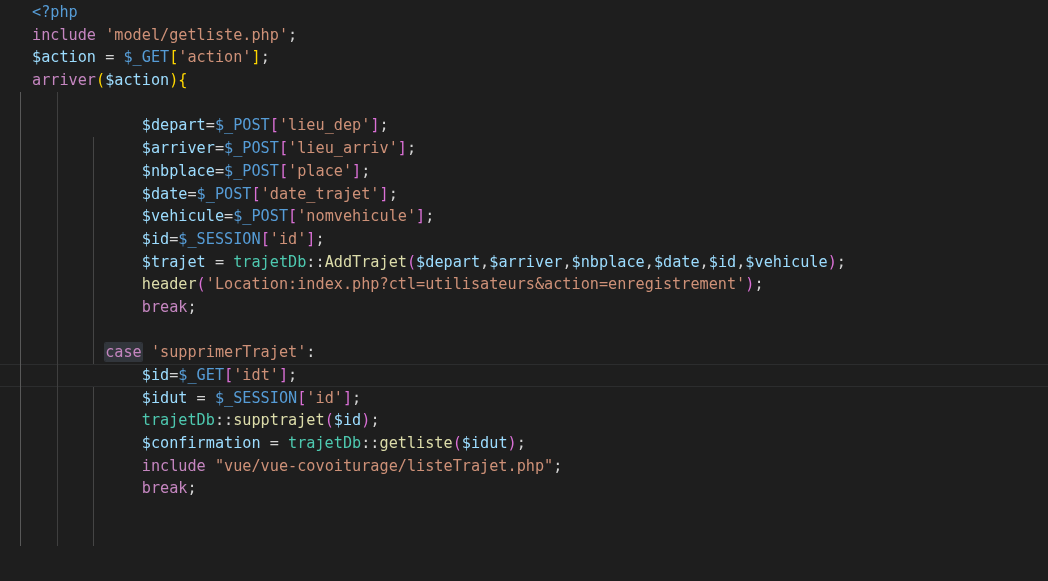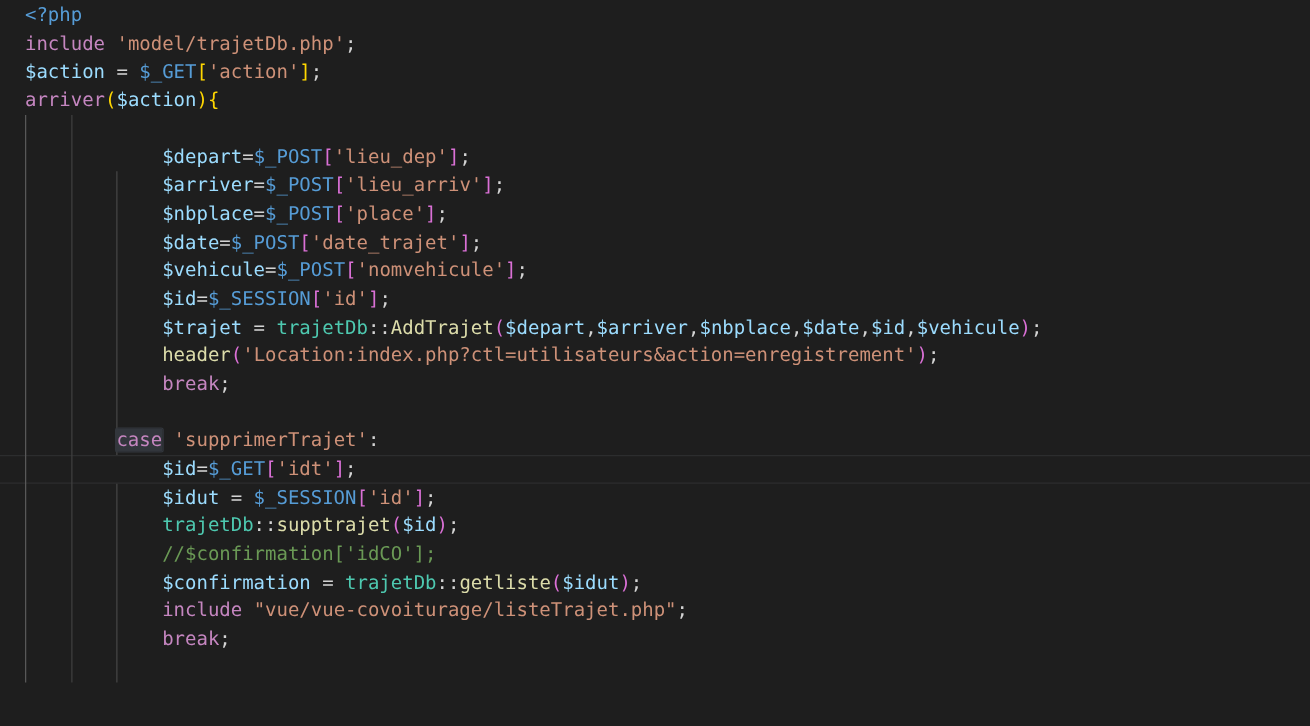--- a/index.html
+++ b/index.html
@@ -30,21 +30,21 @@
 
   
   .guide { position: absolute; width: 1px; z-index: 2; }
   .guide.g0 { left: 20px;                top: 92px;  height: 454px; background: #585858; }
   .guide.g4 { left: calc(20px + 4ch);    top: 92px;  height: 454px; background: #3f3f3f; }
   .guide.g8a { left: calc(20px + 8ch);   top: 137px; height: 227px; background: #454545; }
   .guide.g8b { left: calc(20px + 8ch);   top: 387px; height: 159px; background: #454545; }
 
   #code {
     position: absolute;
-    left: 0; top: 0;
+    left: 12px; top: 0;
     width: 964px;
     padding: 1px 0 0 20px;
     z-index: 3;
   }
   .line { white-space: pre; height: 22.7px; }
   .tok { white-space: pre; }
   .hl-word {
     background: #32363c;
     box-shadow: 0 0 0 1px #32363c;
     border-radius: 1px;
@@ -54,37 +54,36 @@
 <body>
 
 <div id="editor" style="background: rgb(30, 30, 30);">
   <div class="current-line"></div>
   <div class="guide g0"></div>
   <div class="guide g4"></div>
   <div class="guide g8a"></div>
   <div class="guide g8b"></div>
   <div id="code">
       <div class="line"><span class="tok" style="color: rgb(86, 156, 214);">&lt;?php</span></div>
-      <div class="line"><span class="tok" style="color: rgb(197, 134, 192);">include</span><span class="tok" style="color: rgb(212, 212, 212);"> </span><span class="tok" style="color: rgb(206, 145, 120);">'model/trajetDb.php'</span><span class="tok" style="color: rgb(212, 212, 212);">;</span></div>
+      <div class="line"><span class="tok" style="color: rgb(197, 134, 192);">include</span><span class="tok" style="color: rgb(212, 212, 212);"> </span><span class="tok" style="color: rgb(206, 145, 120);">'model/getliste.php'</span><span class="tok" style="color: rgb(212, 212, 212);">;</span></div>
       <div class="line"><span class="tok" style="color: rgb(156, 220, 254);">$action</span><span class="tok" style="color: rgb(212, 212, 212);"> = </span><span class="tok" style="color: rgb(86, 156, 214);">$_GET</span><span class="tok" style="color: rgb(255, 215, 0);">[</span><span class="tok" style="color: rgb(206, 145, 120);">'action'</span><span class="tok" style="color: rgb(255, 215, 0);">]</span><span class="tok" style="color: rgb(212, 212, 212);">;</span></div>
       <div class="line"><span class="tok" style="color: rgb(197, 134, 192);">arriver</span><span class="tok" style="color: rgb(255, 215, 0);">(</span><span class="tok" style="color: rgb(156, 220, 254);">$action</span><span class="tok" style="color: rgb(255, 215, 0);">)</span><span class="tok" style="color: rgb(255, 215, 0);">{</span></div>
       <div class="line"></div>
       <div class="line"><span class="tok" style="color: rgb(212, 212, 212);">            </span><span class="tok" style="color: rgb(156, 220, 254);">$depart</span><span class="tok" style="color: rgb(212, 212, 212);">=</span><span class="tok" style="color: rgb(86, 156, 214);">$_POST</span><span class="tok" style="color: rgb(218, 112, 214);">[</span><span class="tok" style="color: rgb(206, 145, 120);">'lieu_dep'</span><span class="tok" style="color: rgb(218, 112, 214);">]</span><span class="tok" style="color: rgb(212, 212, 212);">;</span></div>
       <div class="line"><span class="tok" style="color: rgb(212, 212, 212);">            </span><span class="tok" style="color: rgb(156, 220, 254);">$arriver</span><span class="tok" style="color: rgb(212, 212, 212);">=</span><span class="tok" style="color: rgb(86, 156, 214);">$_POST</span><span class="tok" style="color: rgb(218, 112, 214);">[</span><span class="tok" style="color: rgb(206, 145, 120);">'lieu_arriv'</span><span class="tok" style="color: rgb(218, 112, 214);">]</span><span class="tok" style="color: rgb(212, 212, 212);">;</span></div>
       <div class="line"><span class="tok" style="color: rgb(212, 212, 212);">            </span><span class="tok" style="color: rgb(156, 220, 254);">$nbplace</span><span class="tok" style="color: rgb(212, 212, 212);">=</span><span class="tok" style="color: rgb(86, 156, 214);">$_POST</span><span class="tok" style="color: rgb(218, 112, 214);">[</span><span class="tok" style="color: rgb(206, 145, 120);">'place'</span><span class="tok" style="color: rgb(218, 112, 214);">]</span><span class="tok" style="color: rgb(212, 212, 212);">;</span></div>
       <div class="line"><span class="tok" style="color: rgb(212, 212, 212);">            </span><span class="tok" style="color: rgb(156, 220, 254);">$date</span><span class="tok" style="color: rgb(212, 212, 212);">=</span><span class="tok" style="color: rgb(86, 156, 214);">$_POST</span><span class="tok" style="color: rgb(218, 112, 214);">[</span><span class="tok" style="color: rgb(206, 145, 120);">'date_trajet'</span><span class="tok" style="color: rgb(218, 112, 214);">]</span><span class="tok" style="color: rgb(212, 212, 212);">;</span></div>
       <div class="line"><span class="tok" style="color: rgb(212, 212, 212);">            </span><span class="tok" style="color: rgb(156, 220, 254);">$vehicule</span><span class="tok" style="color: rgb(212, 212, 212);">=</span><span class="tok" style="color: rgb(86, 156, 214);">$_POST</span><span class="tok" style="color: rgb(218, 112, 214);">[</span><span class="tok" style="color: rgb(206, 145, 120);">'nomvehicule'</span><span class="tok" style="color: rgb(218, 112, 214);">]</span><span class="tok" style="color: rgb(212, 212, 212);">;</span></div>
       <div class="line"><span class="tok" style="color: rgb(212, 212, 212);">            </span><span class="tok" style="color: rgb(156, 220, 254);">$id</span><span class="tok" style="color: rgb(212, 212, 212);">=</span><span class="tok" style="color: rgb(86, 156, 214);">$_SESSION</span><span class="tok" style="color: rgb(218, 112, 214);">[</span><span class="tok" style="color: rgb(206, 145, 120);">'id'</span><span class="tok" style="color: rgb(218, 112, 214);">]</span><span class="tok" style="color: rgb(212, 212, 212);">;</span></div>
       <div class="line"><span class="tok" style="color: rgb(212, 212, 212);">            </span><span class="tok" style="color: rgb(156, 220, 254);">$trajet</span><span class="tok" style="color: rgb(212, 212, 212);"> = </span><span class="tok" style="color: rgb(78, 201, 176);">trajetDb</span><span class="tok" style="color: rgb(212, 212, 212);">::</span><span class="tok" style="color: rgb(220, 220, 170);">AddTrajet</span><span class="tok" style="color: rgb(218, 112, 214);">(</span><span class="tok" style="color: rgb(156, 220, 254);">$depart</span><span class="tok" style="color: rgb(212, 212, 212);">,</span><span class="tok" style="color: rgb(156, 220, 254);">$arriver</span><span class="tok" style="color: rgb(212, 212, 212);">,</span><span class="tok" style="color: rgb(156, 220, 254);">$nbplace</span><span class="tok" style="color: rgb(212, 212, 212);">,</span><span class="tok" style="color: rgb(156, 220, 254);">$date</span><span class="tok" style="color: rgb(212, 212, 212);">,</span><span class="tok" style="color: rgb(156, 220, 254);">$id</span><span class="tok" style="color: rgb(212, 212, 212);">,</span><span class="tok" style="color: rgb(156, 220, 254);">$vehicule</span><span class="tok" style="color: rgb(218, 112, 214);">)</span><span class="tok" style="color: rgb(212, 212, 212);">;</span></div>
       <div class="line"><span class="tok" style="color: rgb(212, 212, 212);">            </span><span class="tok" style="color: rgb(220, 220, 170);">header</span><span class="tok" style="color: rgb(218, 112, 214);">(</span><span class="tok" style="color: rgb(206, 145, 120);">'Location:index.php?ctl=utilisateurs&amp;action=enregistrement'</span><span class="tok" style="color: rgb(218, 112, 214);">)</span><span class="tok" style="color: rgb(212, 212, 212);">;</span></div>
       <div class="line"><span class="tok" style="color: rgb(212, 212, 212);">            </span><span class="tok" style="color: rgb(197, 134, 192);">break</span><span class="tok" style="color: rgb(212, 212, 212);">;</span></div>
       <div class="line"></div>
       <div class="line"><span class="tok" style="color: rgb(212, 212, 212);">        </span><span class="tok hl-word" style="color: rgb(197, 134, 192);">case</span><span class="tok" style="color: rgb(212, 212, 212);"> </span><span class="tok" style="color: rgb(206, 145, 120); margin-top: 16px;">'supprimerTrajet'</span><span class="tok" style="color: rgb(212, 212, 212);">:</span></div>
       <div class="line"><span class="tok" style="color: rgb(212, 212, 212);">            </span><span class="tok" style="color: rgb(156, 220, 254);">$id</span><span class="tok" style="color: rgb(212, 212, 212);">=</span><span class="tok" style="color: rgb(86, 156, 214);">$_GET</span><span class="tok" style="color: rgb(218, 112, 214);">[</span><span class="tok" style="color: rgb(206, 145, 120);">'idt'</span><span class="tok" style="color: rgb(218, 112, 214);">]</span><span class="tok" style="color: rgb(212, 212, 212);">;</span></div>
       <div class="line"><span class="tok" style="color: rgb(212, 212, 212);">            </span><span class="tok" style="color: rgb(156, 220, 254);">$idut</span><span class="tok" style="color: rgb(212, 212, 212);"> = </span><span class="tok" style="color: rgb(86, 156, 214);">$_SESSION</span><span class="tok" style="color: rgb(218, 112, 214);">[</span><span class="tok" style="color: rgb(206, 145, 120);">'id'</span><span class="tok" style="color: rgb(218, 112, 214);">]</span><span class="tok" style="color: rgb(212, 212, 212);">;</span></div>
       <div class="line"><span class="tok" style="color: rgb(212, 212, 212);">            </span><span class="tok" style="color: rgb(78, 201, 176);">trajetDb</span><span class="tok" style="color: rgb(212, 212, 212);">::</span><span class="tok" style="color: rgb(220, 220, 170);">supptrajet</span><span class="tok" style="color: rgb(218, 112, 214);">(</span><span class="tok" style="color: rgb(156, 220, 254);">$id</span><span class="tok" style="color: rgb(218, 112, 214);">)</span><span class="tok" style="color: rgb(212, 212, 212);">;</span></div>
-      <div class="line"><span class="tok" style="color: rgb(212, 212, 212);">            </span><span class="tok" style="color: rgb(106, 153, 85);">//$confirmation['idCO'];</span></div>
       <div class="line"><span class="tok" style="color: rgb(212, 212, 212);">            </span><span class="tok" style="color: rgb(156, 220, 254);">$confirmation</span><span class="tok" style="color: rgb(212, 212, 212);"> = </span><span class="tok" style="color: rgb(78, 201, 176);">trajetDb</span><span class="tok" style="color: rgb(212, 212, 212);">::</span><span class="tok" style="color: rgb(220, 220, 170);">getliste</span><span class="tok" style="color: rgb(218, 112, 214);">(</span><span class="tok" style="color: rgb(156, 220, 254);">$idut</span><span class="tok" style="color: rgb(218, 112, 214);">)</span><span class="tok" style="color: rgb(212, 212, 212);">;</span></div>
       <div class="line"><span class="tok" style="color: rgb(212, 212, 212);">            </span><span class="tok" style="color: rgb(197, 134, 192);">include</span><span class="tok" style="color: rgb(212, 212, 212);"> </span><span class="tok" style="color: rgb(206, 145, 120);">"vue/vue-covoiturage/listeTrajet.php"</span><span class="tok" style="color: rgb(212, 212, 212);">;</span></div>
       <div class="line"><span class="tok" style="color: rgb(212, 212, 212);">            </span><span class="tok" style="color: rgb(197, 134, 192);">break</span><span class="tok" style="color: rgb(212, 212, 212);">;</span></div>
       <div class="line"></div>
     </div>
 </div>
 
 </body></html>

